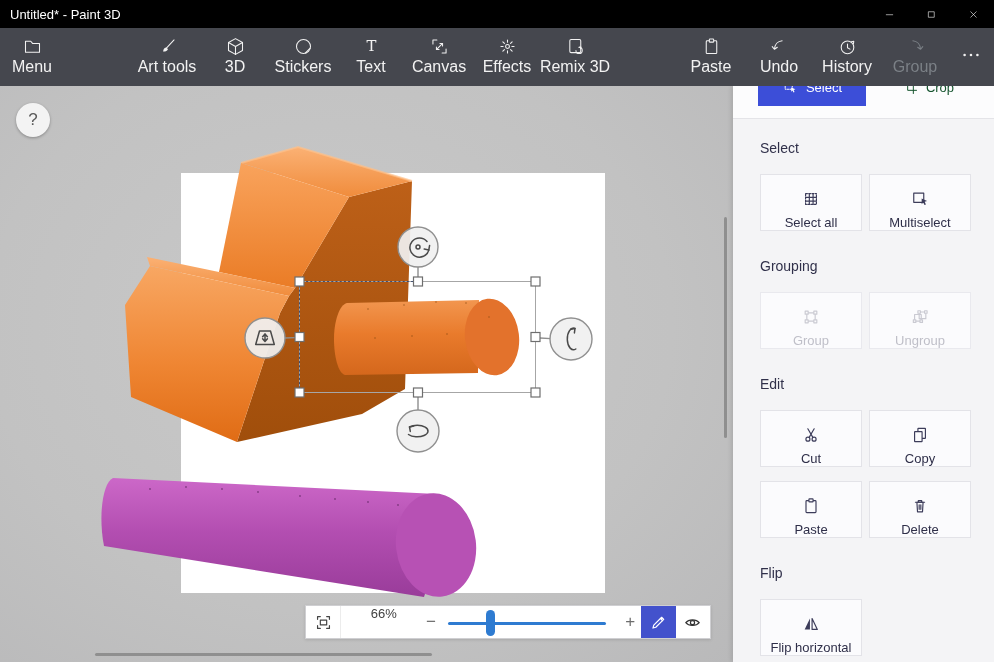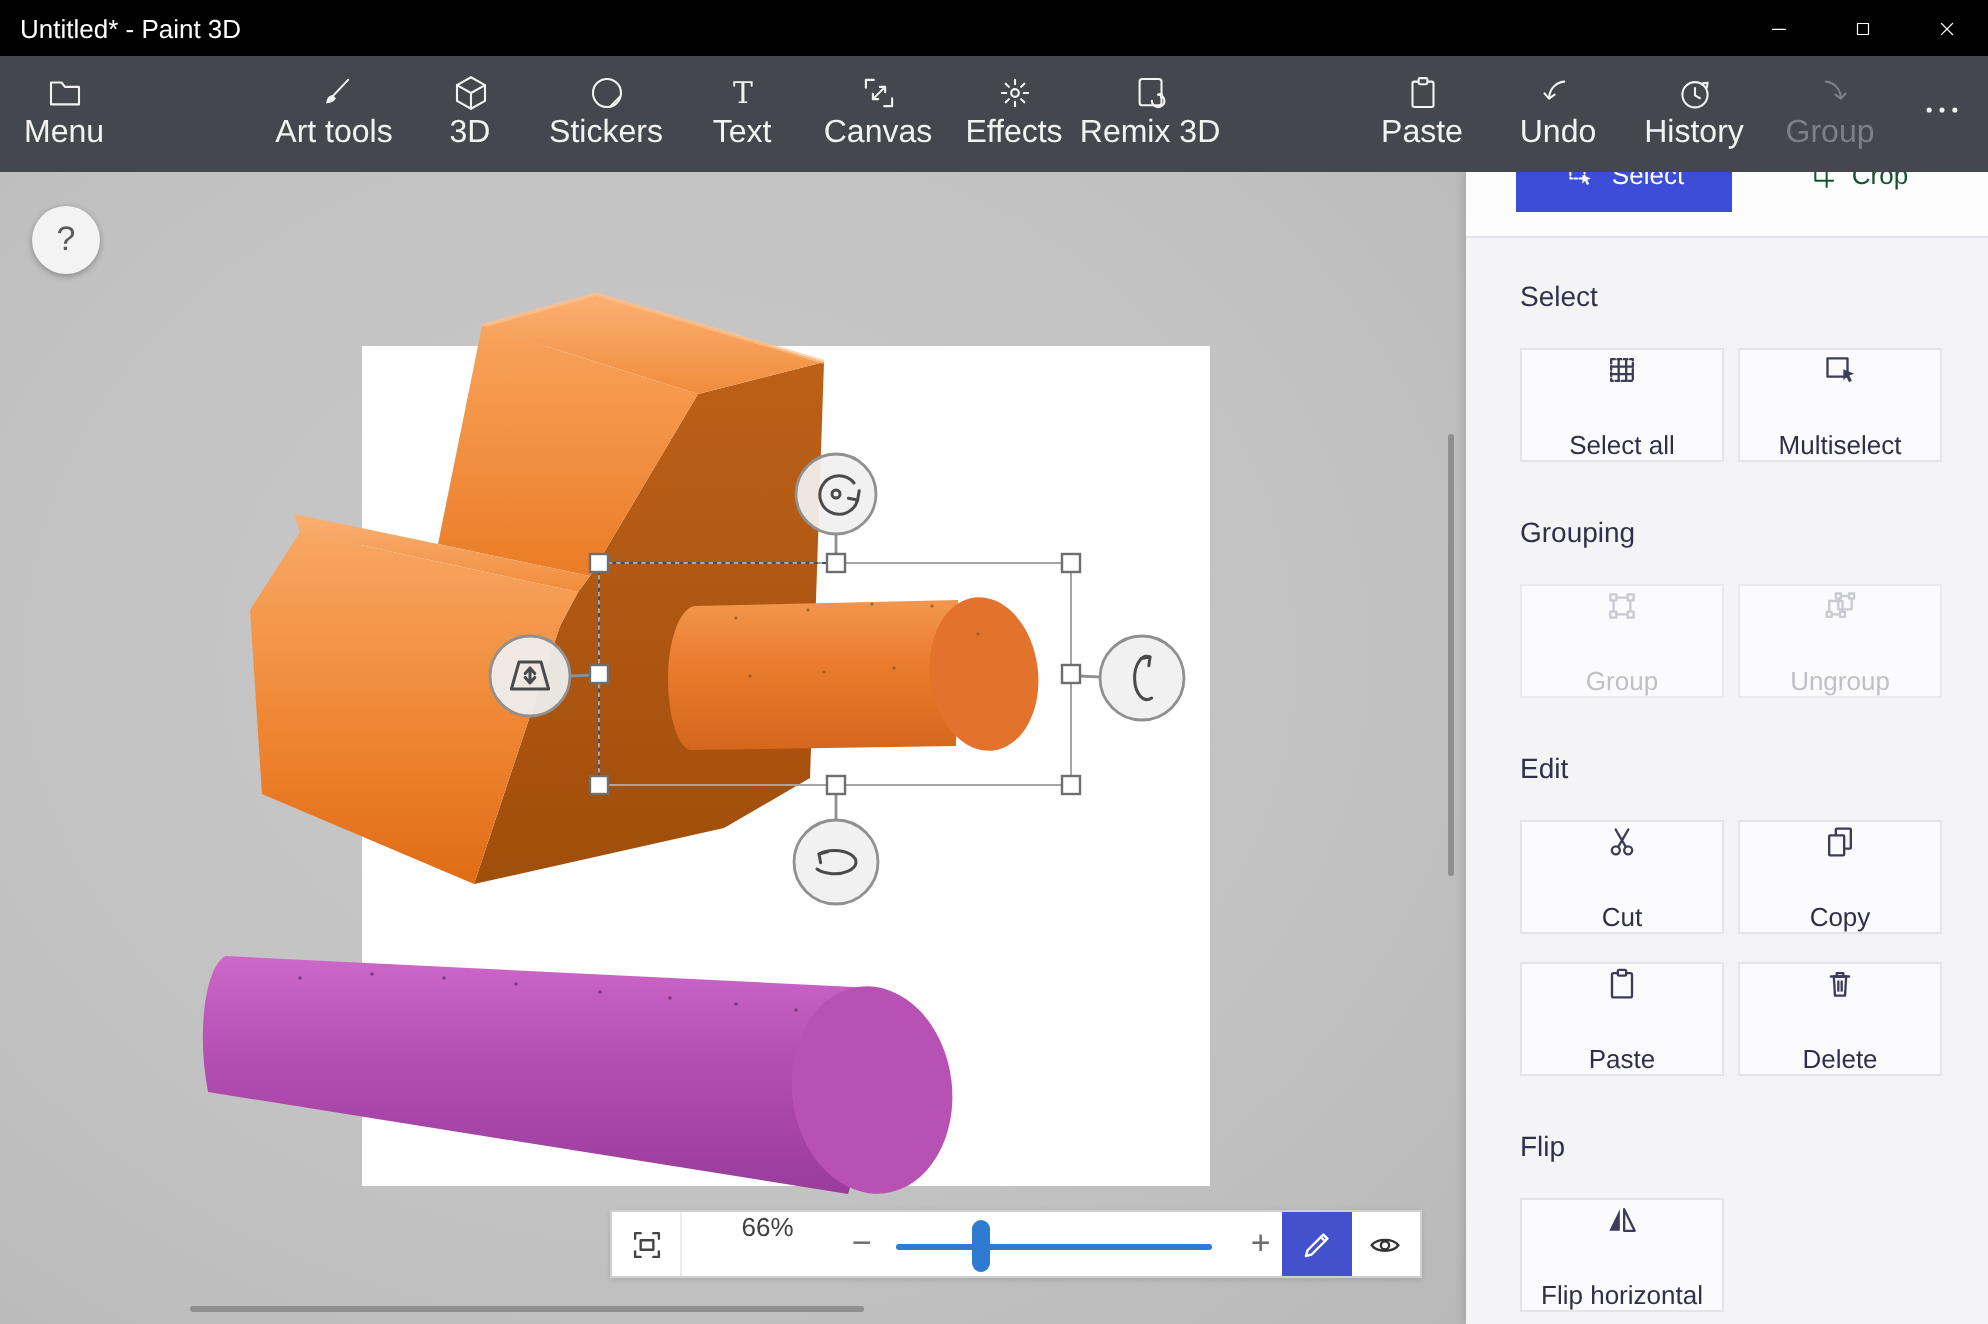--- a/index.html
+++ b/index.html
@@ -67,21 +67,21 @@
     overflow:hidden;}
   .tab{position:absolute;top:-18px;height:38px;display:flex;align-items:center;justify-content:center;
     gap:7px;font-size:13px;border:none;cursor:pointer;background:transparent;color:#14532d;}
   .tab .ic{width:17px;height:17px;}
   .tab.active{background:#3c4ed8;color:#ffffff;}
   .panel-body{padding:0 23px 0 27px;}
   .section-label{font-size:14px;color:#30304a;margin-top:27px;margin-bottom:18px;}
   .panel-body .section:first-child .section-label{margin-top:21px;}
   .btn-grid{display:grid;grid-template-columns:102px 102px;gap:14px 7px;}
   .panel-btn{height:57px;background:#fbfbfd;border:1px solid #e3e3e8;display:flex;
-    flex-direction:column;align-items:center;justify-content:space-between;gap:6px;cursor:pointer;
+    flex-direction:column;align-items:center;justify-content:flex-end;gap:6px;cursor:pointer;
     color:#2f2f49;font-size:13px;font-family:"Liberation Sans",sans-serif;padding:0;
     --icon-bg:#fbfbfd;}
   .panel-btn .ic{width:20px;height:20px;color:#3c3c5a;}
   .panel-btn.disabled{color:#bfbfc8;cursor:default;border-color:#e9e9ee;}
   .panel-btn.disabled .ic{color:#cacad2;}
 
   .ic{display:block;}
 </style>
 </head>
 <body>

